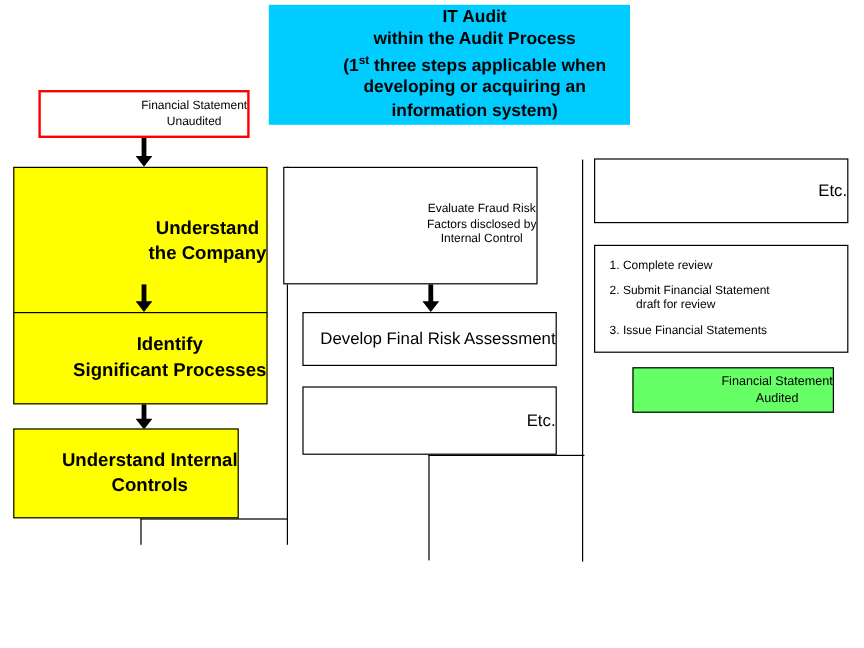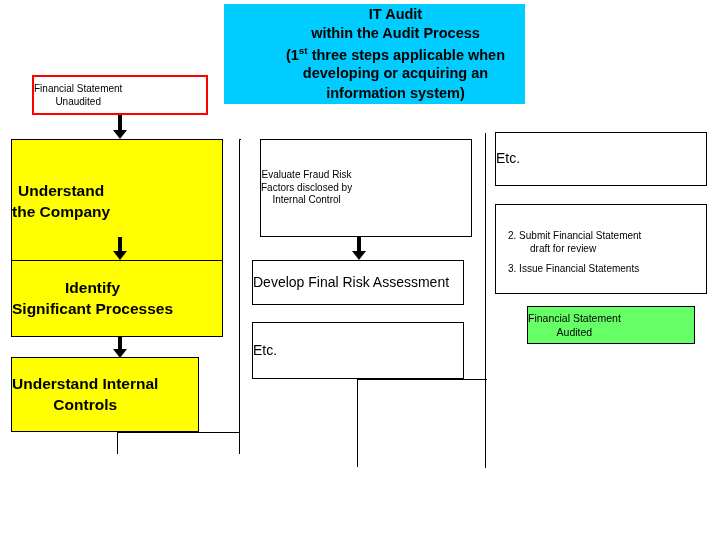--- a/index.html
+++ b/index.html
@@ -14,21 +14,21 @@
     background: #ffffff;
     font-family: "Liberation Sans", sans-serif;
     overflow: hidden;
   }
   .box {
     position: absolute;
     box-sizing: border-box;
     border: 1px solid #000000;
     display: flex;
     align-items: center;
-    justify-content: flex-start;
+    justify-content: flex-end;
     text-align: center;
     color: #000000;
     line-height: 1.25;
   }
   .title-box {
     position: absolute;
     box-sizing: border-box;
     background: #00ccff;
     display: flex;
     align-items: center;
@@ -144,21 +144,21 @@
   <div class="box yellow-box" style="left:11px; top:357px; width:188px; height:75px;">
     <div>
       <div>Understand Internal</div>
       <div>Controls</div>
     </div>
   </div>
 
   <div class="elbow2" style="left:117px; top:432px; width:123px; height:22px;"></div>
   <div class="elbow2" style="left:239px; top:139px; width:2px; height:315px; border-left:1px solid #000000; border-bottom:none;"></div>
 
-  <div class="box white-box f10" style="left:260px; top:139px; width:212px; height:98px;">
+  <div class="box white-box f10" style="left:236px; top:139px; width:212px; height:98px;">
     <div>
       <div>Evaluate Fraud Risk</div>
       <div>Factors disclosed by</div>
       <div>Internal Control</div>
     </div>
   </div>
 
   <div class="arrow" style="left:352px; top:237px; width:14px; height:24px;">
     <div class="shaft" style="left:5px; top:0; width:4px; height:16px;"></div>
     <div class="head-down" style="left:0px; top:14px;"></div>
@@ -174,20 +174,21 @@
 
   <div class="elbow2" style="left:357px; top:379px; width:130px; height:88px;"></div>
   <div style="position:absolute; left:485px; top:133px; width:1px; height:335px; background:#000000;"></div>
 
   <div class="box white-box f105" style="left:495px; top:132px; width:212px; height:54px;">
     <div>Etc.</div>
   </div>
 
   <div class="box white-box f10" style="left:495px; top:204px; width:212px; height:90px; justify-content:flex-start; text-align:left;">
     <div style="padding-left:12px;">
+      <div>1. Complete review</div>
       <div style="height:8px"></div>
       <div>2. Submit Financial Statement</div>
       <div style="padding-left:22px;">draft for review</div>
       <div style="height:8px"></div>
       <div>3. Issue Financial Statements</div>
     </div>
   </div>
 
   <div class="box green-box" style="left:527px; top:306px; width:168px; height:38px;">
     <div>

